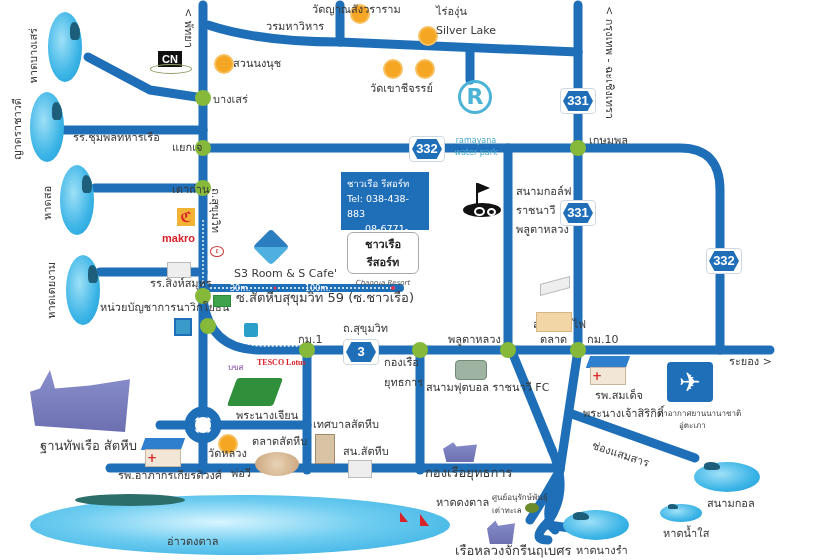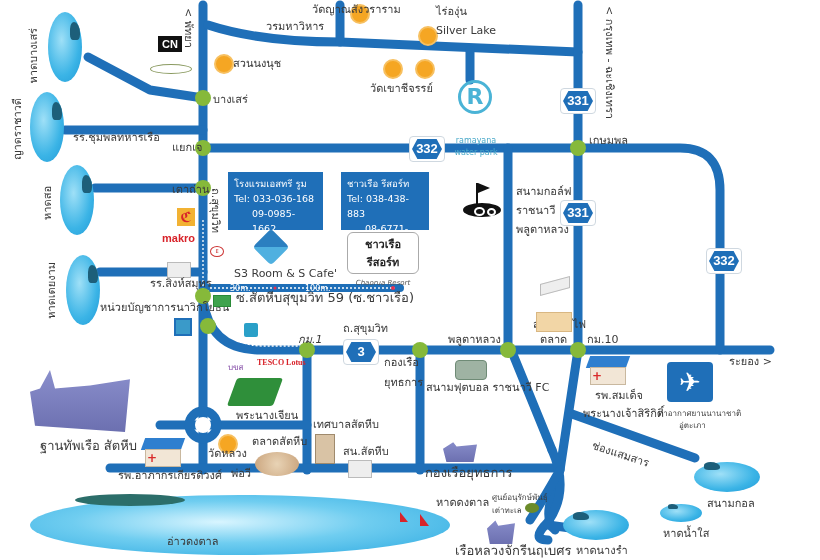--- a/index.html
+++ b/index.html
@@ -137,49 +137,44 @@
 
 <div class="lbl md" style="left:312px;top:4px;">วัดญาณสังวราราม</div>
 <div class="lbl md" style="left:266px;top:21px;">วรมหาวิหาร</div>
 <div class="lbl md" style="left:436px;top:6px;">ไร่องุ่น</div>
 <div class="lbl md" style="left:436px;top:25px;">Silver Lake</div>
 <div class="lbl md" style="left:233px;top:58px;">สวนนงนุช</div>
 <div class="lbl md" style="left:370px;top:83px;">วัดเขาชีจรรย์</div>
 <div class="lbl sm" style="left:452px;top:112px;color:#4aa9c9;text-align:center;width:48px;margin-top:23px;"><span>ramayana</span><br><span>water park</span></div>
 <div style="position:absolute;left:458px;top:80px;width:34px;height:34px;border-radius:50%;border:3px solid #4ab3d6;box-sizing:border-box;color:#4ab3d6;font-weight:bold;font-size:22px;text-align:center;line-height:28px;">R</div>
 
-<div style="position:absolute;left:158px;top:36px;width:24px;height:16px;background:#111;color:#fff;font-size:11px;font-weight:bold;text-align:center;line-height:16px;font-family:'Liberation Sans',sans-serif;">CN</div>
+<div style="position:absolute;left:158px;top:51px;width:24px;height:16px;background:#111;color:#fff;font-size:11px;font-weight:bold;text-align:center;line-height:16px;font-family:'Liberation Sans',sans-serif;">CN</div>
 <div style="position:absolute;left:150px;top:64px;width:40px;height:8px;border-radius:50%;border:1px solid #8a9a60;"></div>
 
 <div class="lbl md vert" style="left:182px;top:8px;">&lt; พัทยา</div>
 <div class="lbl md vert" style="left:603px;top:6px;">&lt; กรุงเทพ - ฉะเชิงเทรา</div>
 <div class="lbl md vert" style="left:209px;top:188px;">ถ.สุขุมวิท</div>
 
 <div class="lbl md" style="left:213px;top:94px;">บางเสร่</div>
 <div class="lbl md" style="left:172px;top:142px;">แยกเจ</div>
 <div class="lbl md" style="left:172px;top:184px;">เตาถ่าน</div>
 <div class="lbl md" style="left:589px;top:135px;">เกษมพล</div>
 <div class="lbl md" style="left:448px;top:334px;">พลูตาหลวง</div>
-<div class="lbl md" style="left:298px;top:334px;font-style:italic;">กม.1</div>
+<div class="lbl md" style="left:298px;top:334px;">กม.1</div>
 <div class="lbl md" style="left:587px;top:334px;">กม.10</div>
 
 <div class="lbl md" style="left:73px;top:132px;">รร.ชุมพลทหารเรือ</div>
 <div style="position:absolute;left:177px;top:208px;width:18px;height:18px;background:#f2b233;color:#d8232a;font-weight:bold;font-size:14px;text-align:center;line-height:18px;">ℭ</div>
 <div class="lbl md" style="left:162px;top:232px;color:#d8232a;font-weight:bold;font-family:'Liberation Sans',sans-serif;">makro</div>
 <div class="mini" style="left:167px;top:262px;width:22px;height:14px;"></div>
 <div class="lbl md" style="left:150px;top:278px;">รร.สิงห์สมุทร</div>
 <div class="lbl md" style="left:100px;top:302px;">หน่วยบัญชาการนาวิกโยธิน</div>
 <div style="position:absolute;left:174px;top:318px;width:18px;height:18px;border:2px solid #1f6fb8;background:#3a9ac9;box-sizing:border-box;"></div>
 <div style="position:absolute;left:210px;top:246px;width:12px;height:9px;border:1px solid #c33;border-radius:50%;font-size:5px;text-align:center;line-height:9px;color:#c33;">E</div>
 
-<div class="infobox" style="left:228px;top:172px;width:95px;height:58px;">
-  <span class="r">โรงแรมเอสทรี รูม</span>
-  <span class="r"><span>Tel:</span> <span>033-036-168</span></span>
-  <span class="r ind">09-0985-1662</span>
-</div>
 <div class="infobox" style="left:341px;top:172px;width:88px;height:58px;">
   <span class="r">ชาวเรือ รีสอร์ท</span>
   <span class="r"><span>Tel:</span> <span>038-438-883</span></span>
   <span class="r ind">08-6771-1220</span>
 </div>
 
 <div style="position:absolute;left:258px;top:234px;width:26px;height:26px;transform:rotate(45deg);background:linear-gradient(135deg,#2b7fc0 50%,#4fb0e0 50%);border-radius:4px;"></div>
 <div class="lbl md" style="left:234px;top:268px;">S3 Room &amp; S Cafe'</div>
 
 <div style="position:absolute;left:347px;top:232px;width:70px;height:40px;border:1px solid #aaa;border-radius:6px;background:#fff;">

